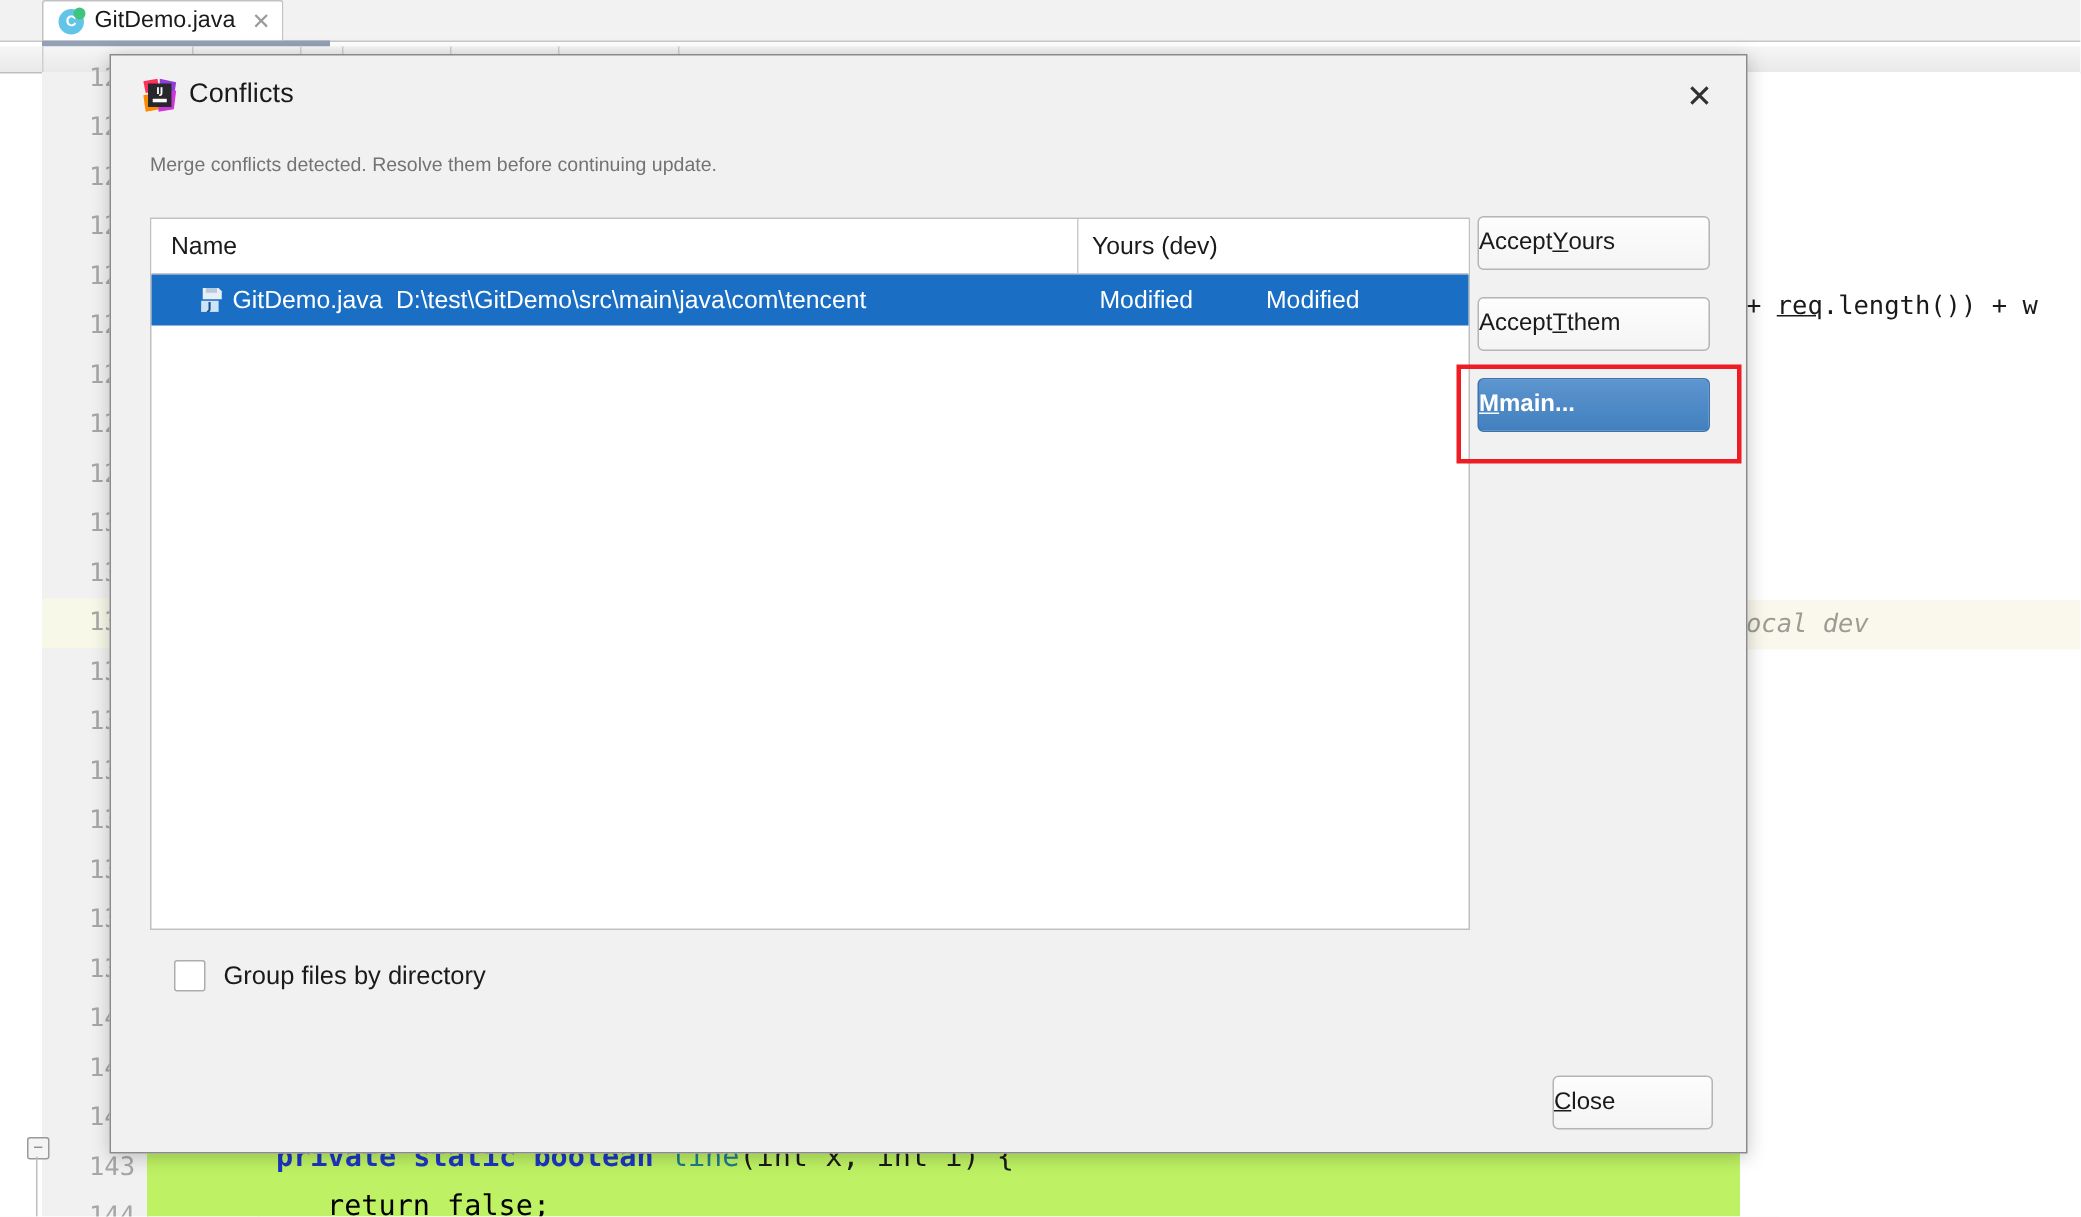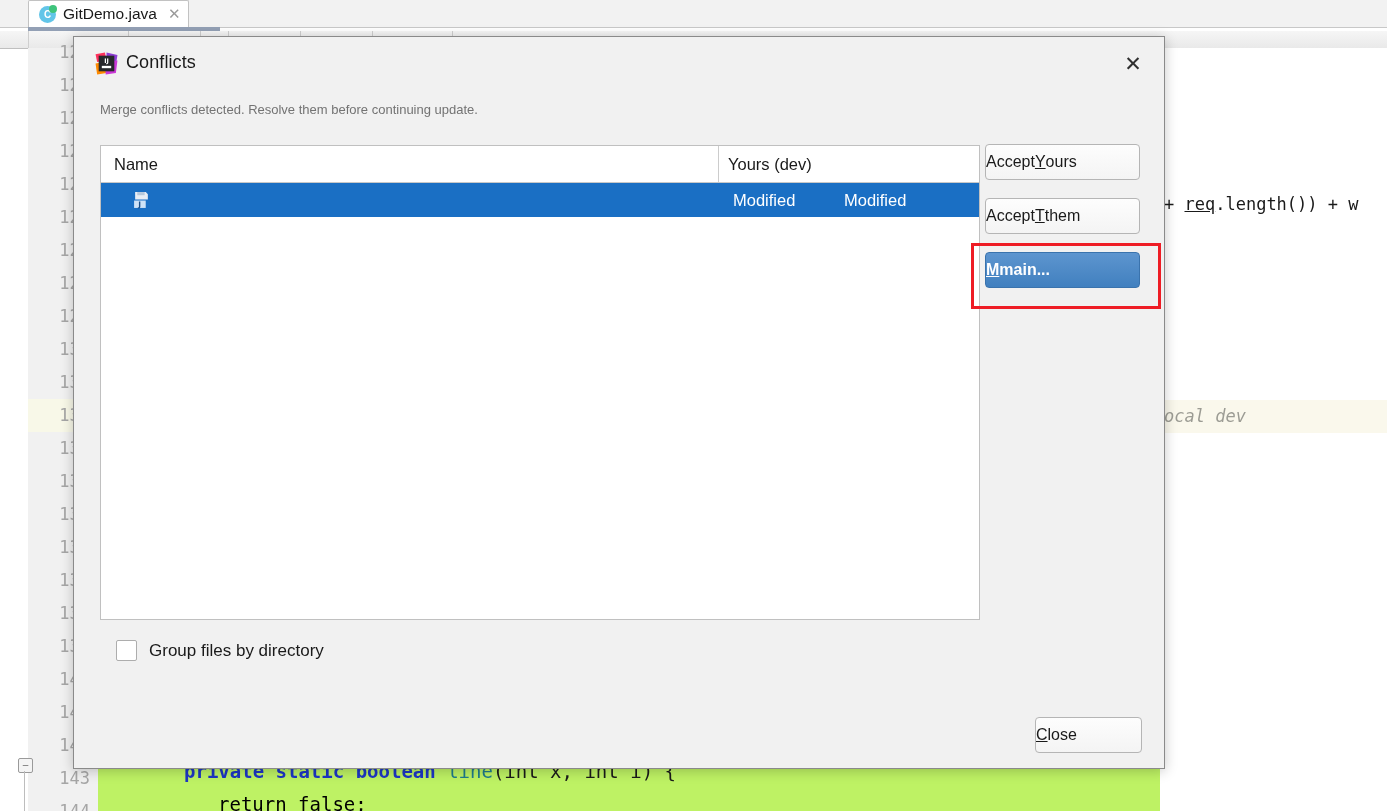--- a/index.html
+++ b/index.html
@@ -330,20 +330,23 @@
         <div class="th c0">Name</div>
         <div class="th c1">Yours (dev)</div>
       </div>
       <div class="trow">
         <svg class="java-icon" viewBox="0 0 16 17">
           <path d="M2 1 L12 1 L14 3 L14 8 L2 8 Z" fill="#e8eef5"></path>
           <path d="M4 1 L11 1 L11 4 L4 4 Z" fill="#b7c9dc"></path>
           <rect x="1" y="9" width="11" height="7" fill="#cfe3f7"></rect>
           <text x="5" y="15" font-family="DejaVu Sans, sans-serif" font-size="7" font-weight="bold" fill="#1a4f8a">J</text>
         </svg>
+        <div class="td c0">
+          <span class="fname">GitDemo.java</span><span class="fpath">D:\test\GitDemo\src\main\java\com\tencent</span>
+        </div>
         <div class="td c1">Modified</div>
         <div class="td c2">Modified</div>
       </div>
     </div>
 
     <div class="btn btn-accept-yours">
       <span>Accept </span>
         <u>Y</u>
         <span>ours</span>
     </div>

